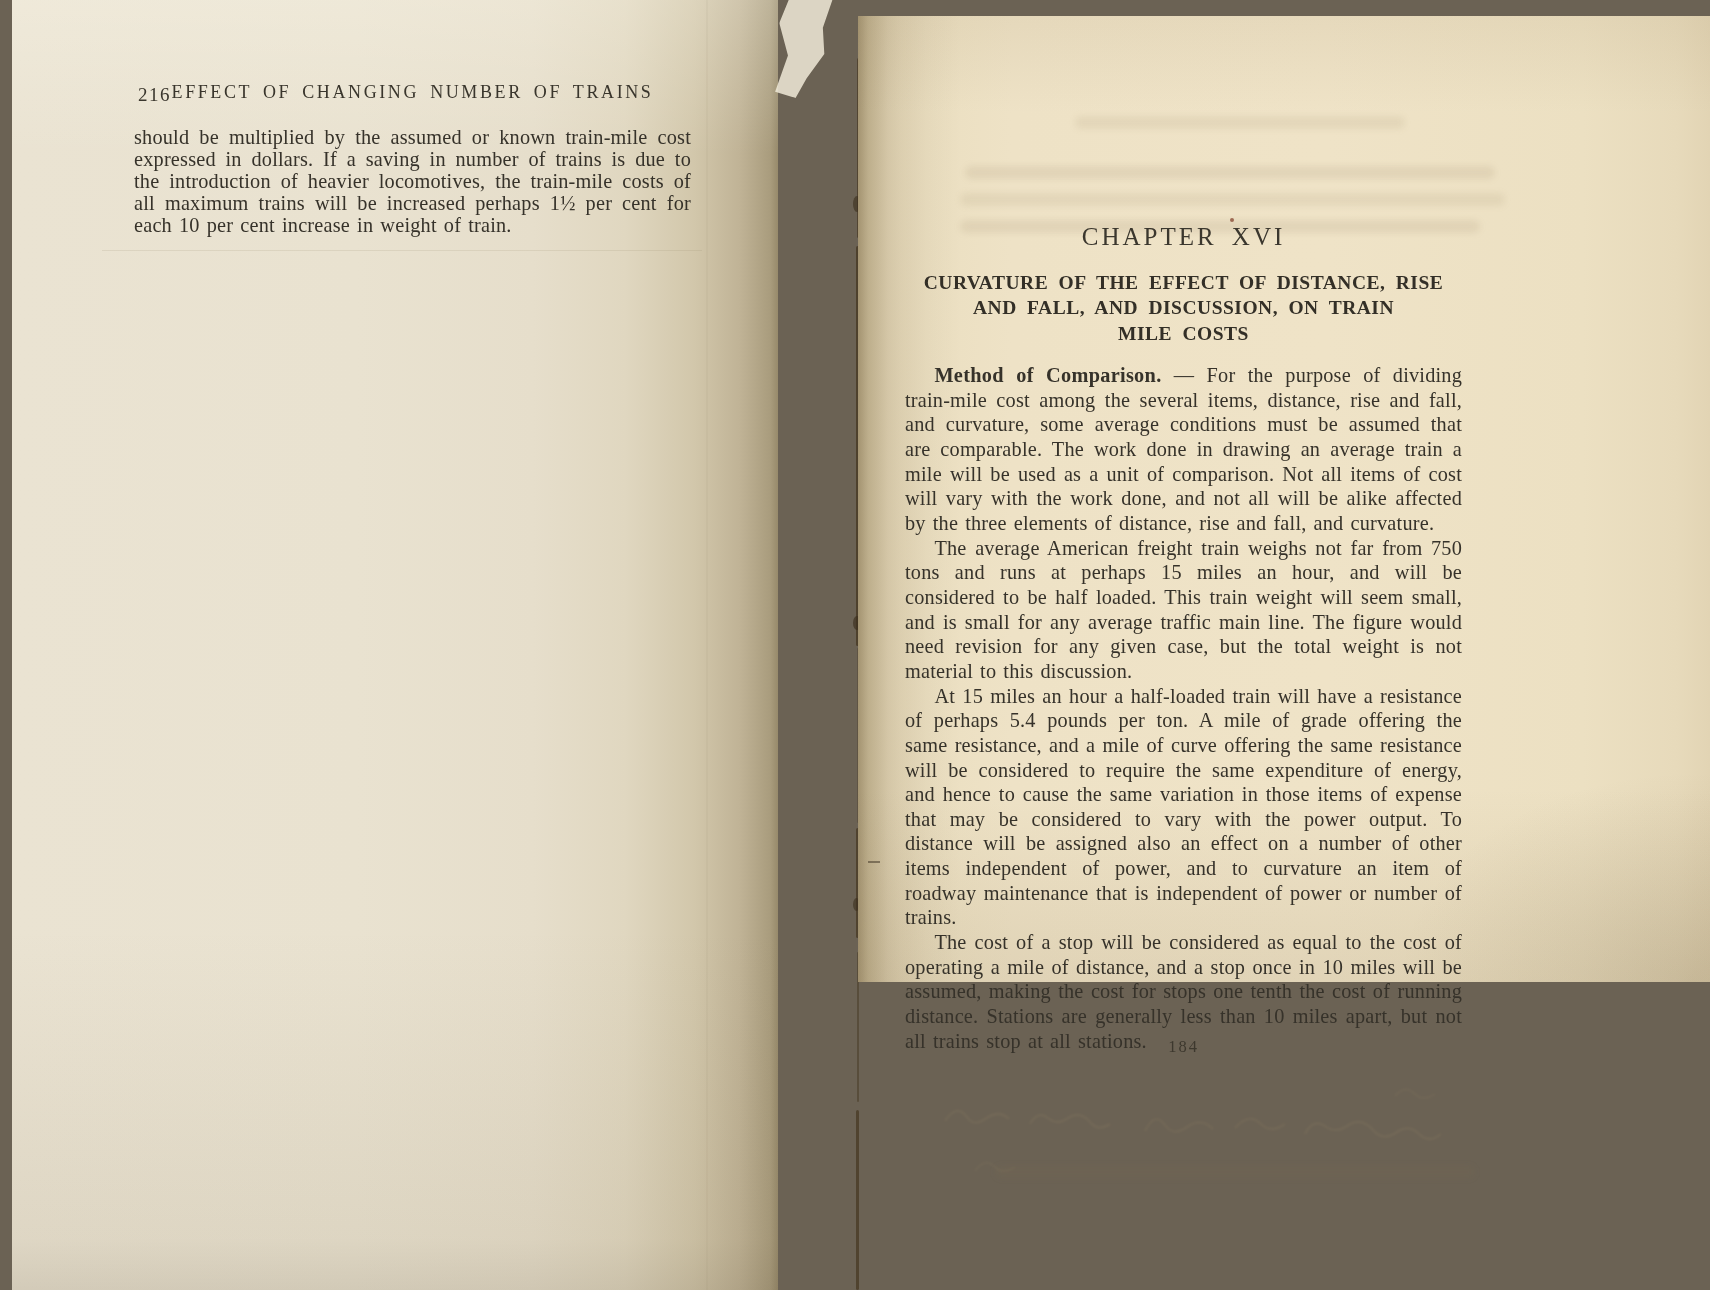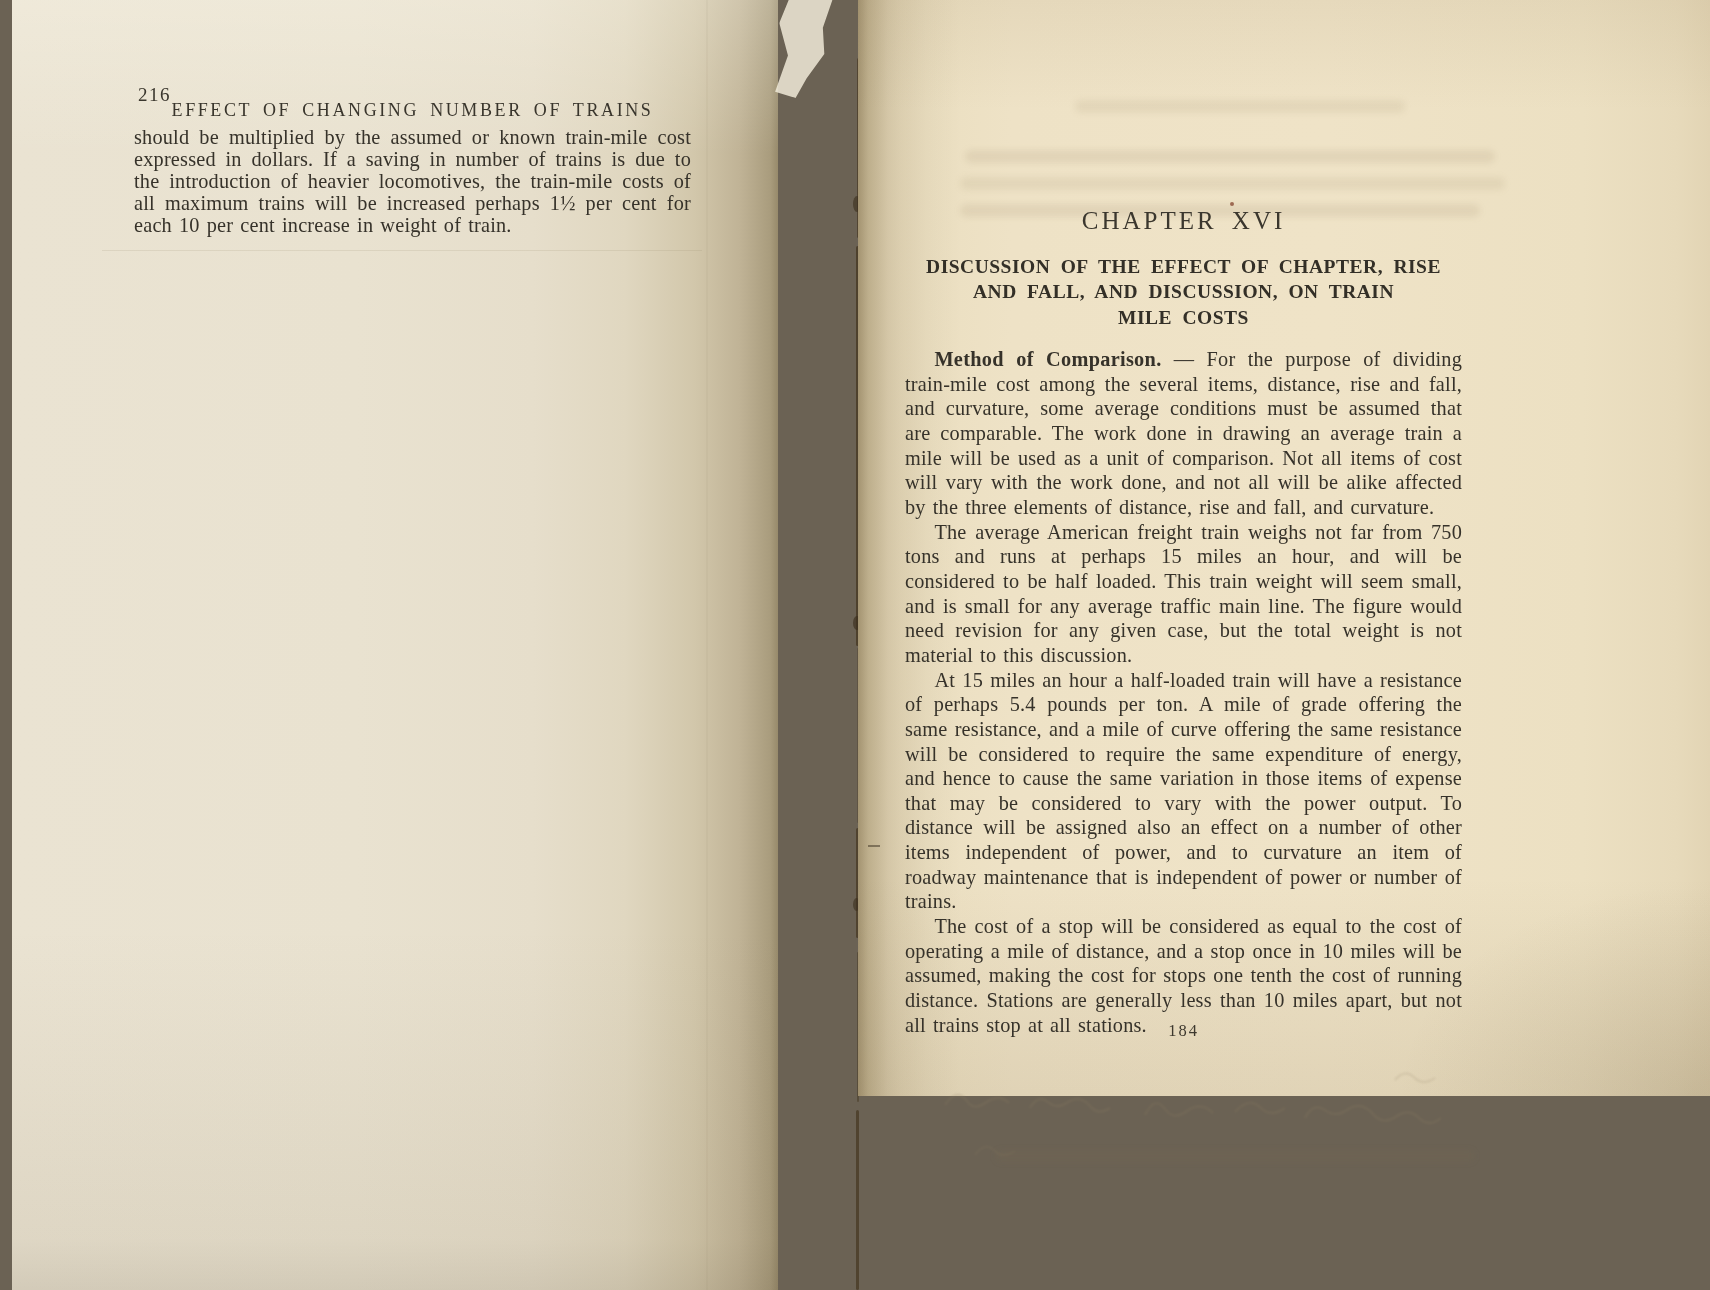--- a/index.html
+++ b/index.html
@@ -27,21 +27,21 @@
     content:""; position:absolute; left:694px; top:0; width:2px; height:100%;
     background:rgba(140,124,94,0.07);
   }
   .lp-head { position:absolute; left:122px; top:82px; width:557px; height:28px; }
   .folio-left {
     position:absolute; left:4px; top:2px;
     font-size:19px; letter-spacing:1.5px; color:#3a362d;
   }
   .running-head {
     display:block; text-align:center;
-    font-size:18px; letter-spacing:2.6px; word-spacing:4px; color:#39352c;margin-top:18px;
+    font-size:18px; letter-spacing:2.6px; word-spacing:4px; color:#39352c;
   }
   .lp-body {
     position:absolute; left:122px; top:126px; width:557px;
     font-size:20.3px; line-height:22px; text-align:justify;
     letter-spacing:0.2px; word-spacing:1.8px; color:#36322a;
   }
   .lp-crease-h {
     position:absolute; left:90px; top:250px; width:600px; height:1px;
     background:rgba(150,135,105,0.16); filter:blur(0.6px);
   }
@@ -59,21 +59,21 @@
   .k2 { left:13px; top:616px; width:8px; height:14px; opacity:.65; }
   .k3 { left:13px; top:898px; width:7px; height:13px; opacity:.6; }
   .torn-paper {
     position:absolute; left:-72px; top:-6px; width:60px; height:104px;
     background:#f0ead9; opacity:.85; transform:rotate(6deg);
     clip-path:polygon(30% 0,100% 0,88% 30%,95% 55%,70% 80%,55% 100%,20% 96%,35% 60%,15% 30%);
     filter:blur(0.5px);
   }
   
   .page-right {
-    position:absolute; left:858px; top:0; width:852px; height:1096px;
+    position:absolute; left:858px; top:16px; width:852px; height:966px;
     background:linear-gradient(to right,
       #b7a884 0%, #d3c5a1 1.2%, #e4d7b7 3.5%, #ebdfc1 8%,
       #eee2c6 18%, #efe3c7 55%, #ece0c2 85%, #e7dabb 96%, #e2d4b4 100%);
   }
   .page-right::before { 
     content:""; position:absolute; inset:0;
     background:
       linear-gradient(to right, rgba(95,76,48,0.22) 0%, rgba(95,76,48,0.08) 5%, rgba(95,76,48,0) 12%),
       linear-gradient(to bottom, rgba(150,128,90,0.10) 0%, rgba(150,128,90,0) 10%,
         rgba(120,100,66,0) 80%, rgba(120,100,66,0.12) 100%),
@@ -148,21 +148,21 @@
       <div class="ghost g2"></div>
       <div class="ghost g3"></div>
       <div class="ghost g4"></div>
       <div class="ghost g5"></div>
       <div class="speck"></div>
       <div class="margin-dash"></div>
 
       <h1 class="chapter-heading">CHAPTER XVI</h1>
 
       <div class="chapter-title">
-        <div>DISCUSSION OF THE EFFECT OF CHAPTER, RISE</div>
+        <div>CURVATURE OF THE EFFECT OF DISTANCE, RISE</div>
         <div>AND FALL, AND DISCUSSION, ON TRAIN</div>
         <div>MILE COSTS</div>
       </div>
 
       <div class="rp-body">
         <p><span class="lead">Method of Comparison.</span><span> — For the purpose of dividing train-mile cost among the several items, distance, rise and fall, and curvature, some average conditions must be assumed that are comparable.  The work done in drawing an average train a mile will be used as a unit of comparison.  Not all items of cost will vary with the work done, and not all will be alike affected by the three elements of distance, rise and fall, and curvature.</span></p>
         <p><span>The average American freight train weighs not far from 750 tons and runs at perhaps 15 miles an hour, and will be considered to be half loaded.  This train weight will seem small, and is small for any average traffic main line.  The figure would need revision for any given case, but the total weight is not material to this discussion.</span></p>
         <p><span>At 15 miles an hour a half-loaded train will have a resistance of perhaps 5.4 pounds per ton.  A mile of grade offering the same resistance, and a mile of curve offering the same resistance will be considered to require the same expenditure of energy, and hence to cause the same variation in those items of expense that may be considered to vary with the power output.  To distance will be assigned also an effect on a number of other items independent of power, and to curvature an item of roadway maintenance that is independent of power or number of trains.</span></p>
         <p><span>The cost of a stop will be considered as equal to the cost of operating a mile of distance, and a stop once in 10 miles will be assumed, making the cost for stops one tenth the cost of running distance.  Stations are generally less than 10 miles apart, but not all trains stop at all stations.</span></p>
       </div>

